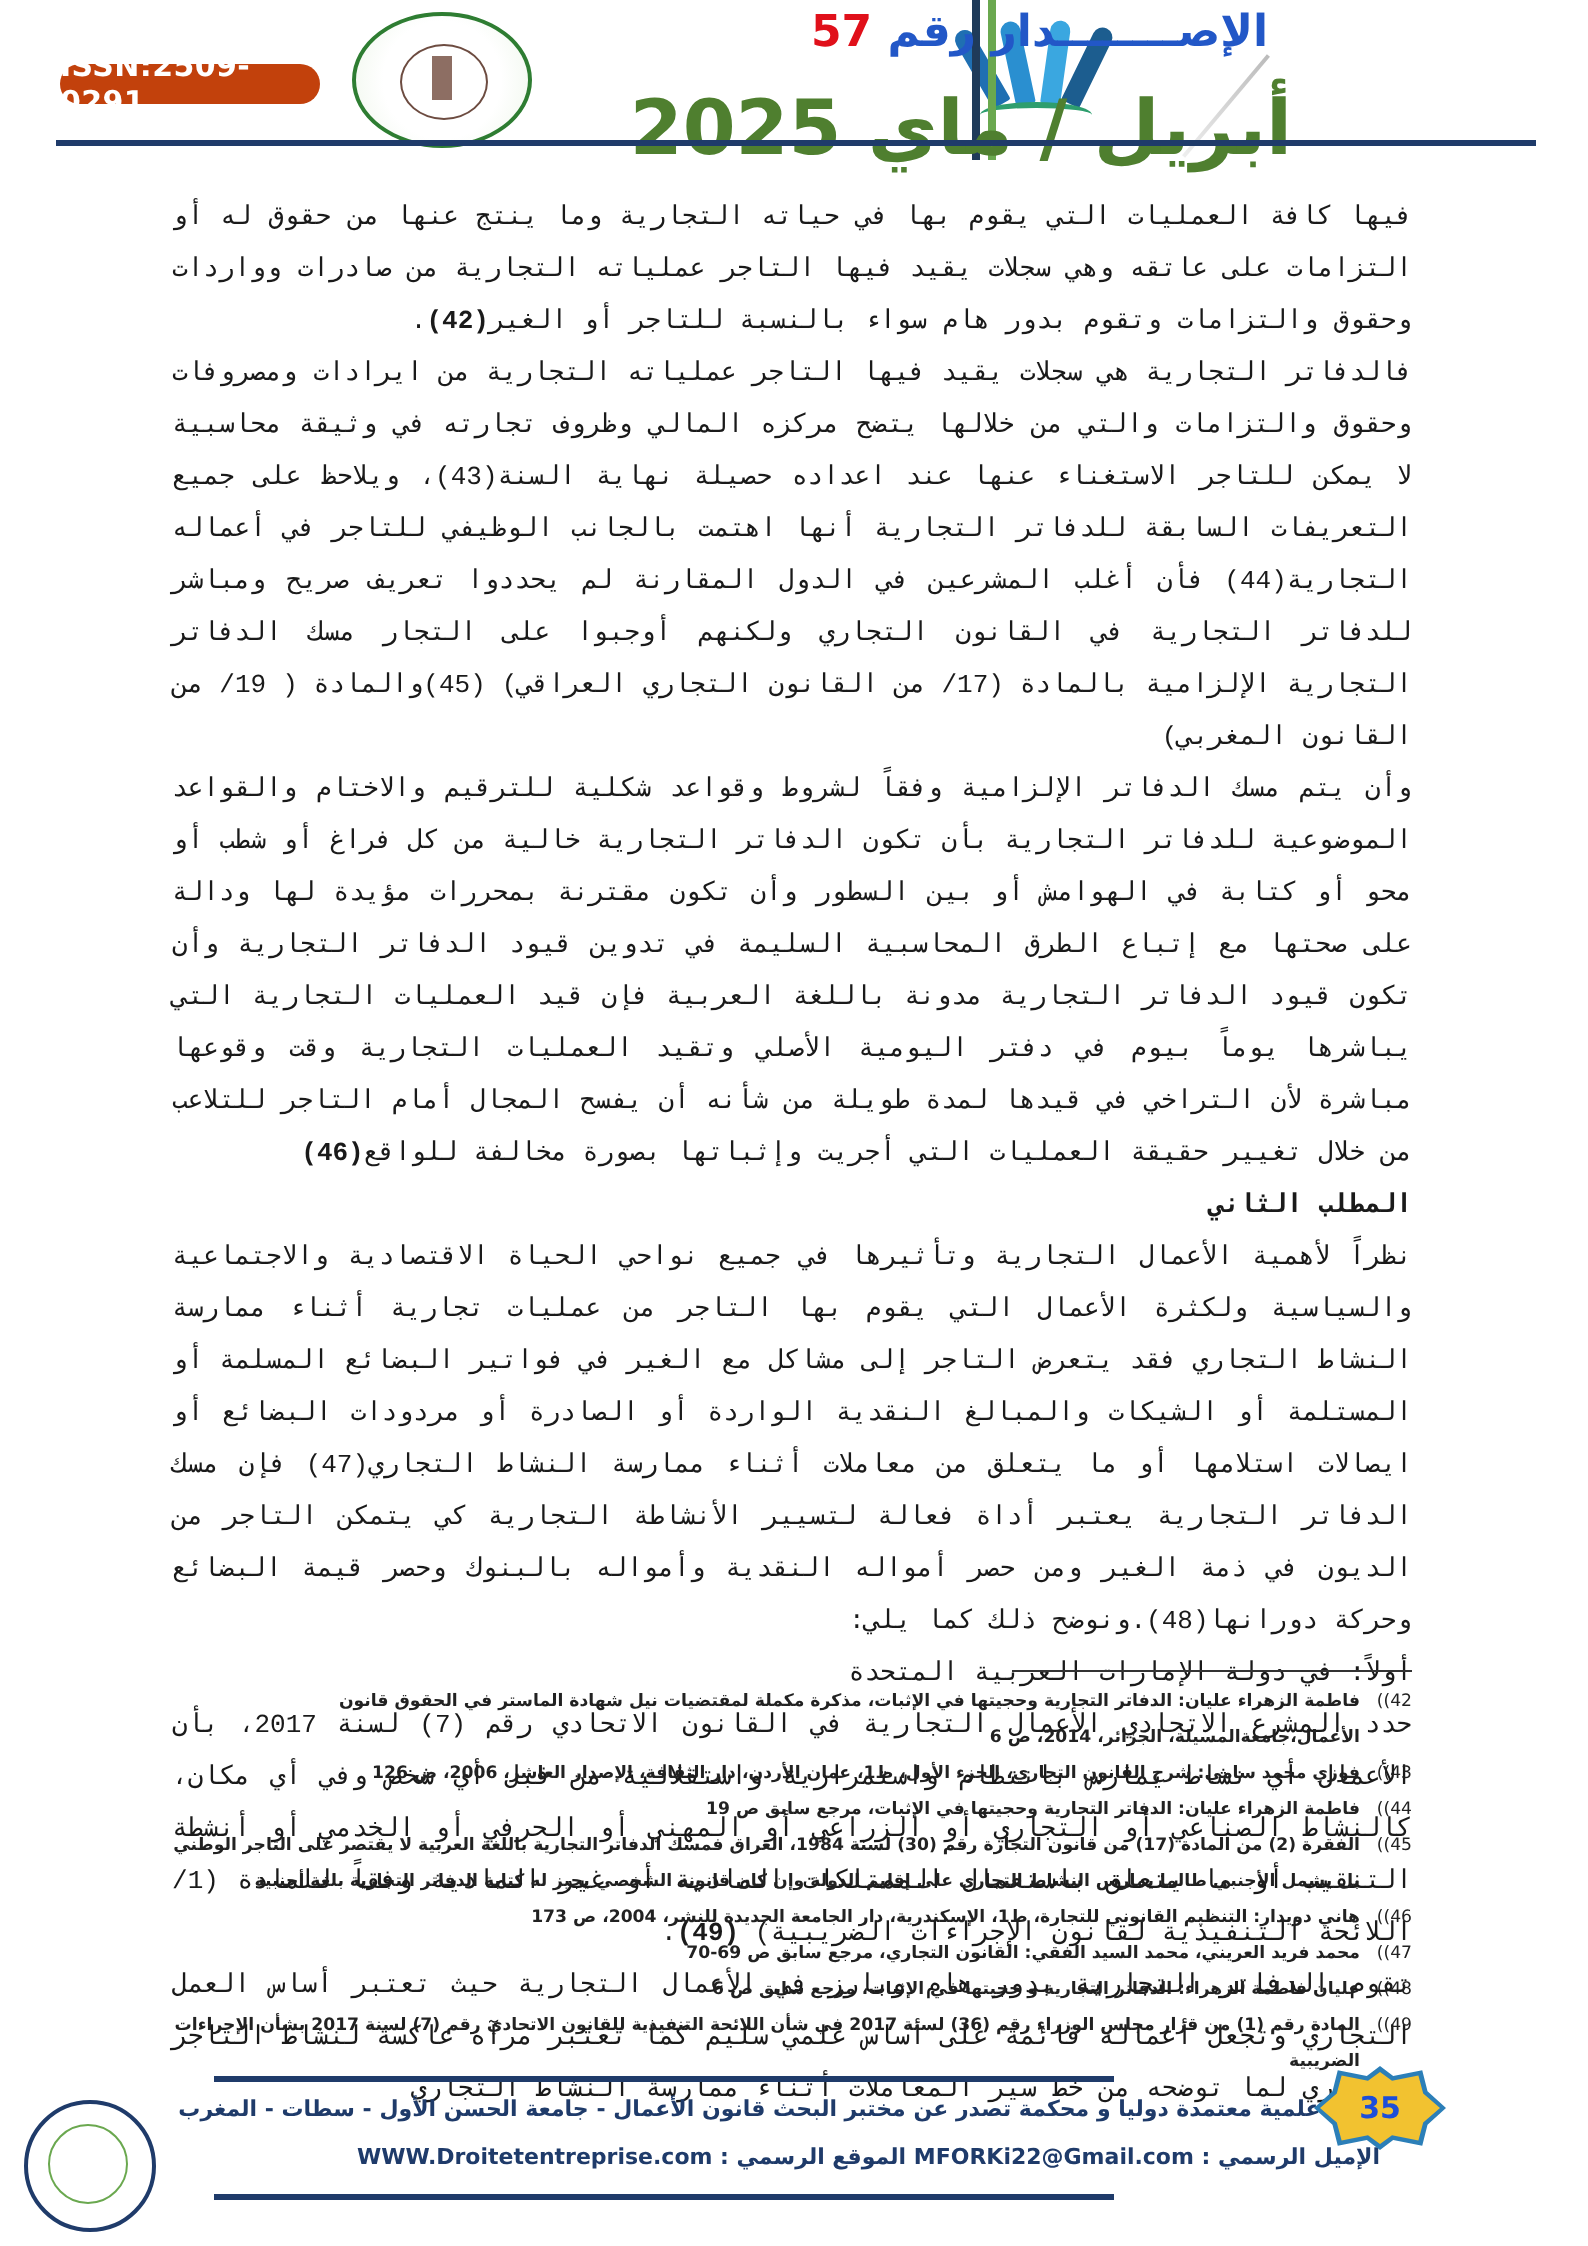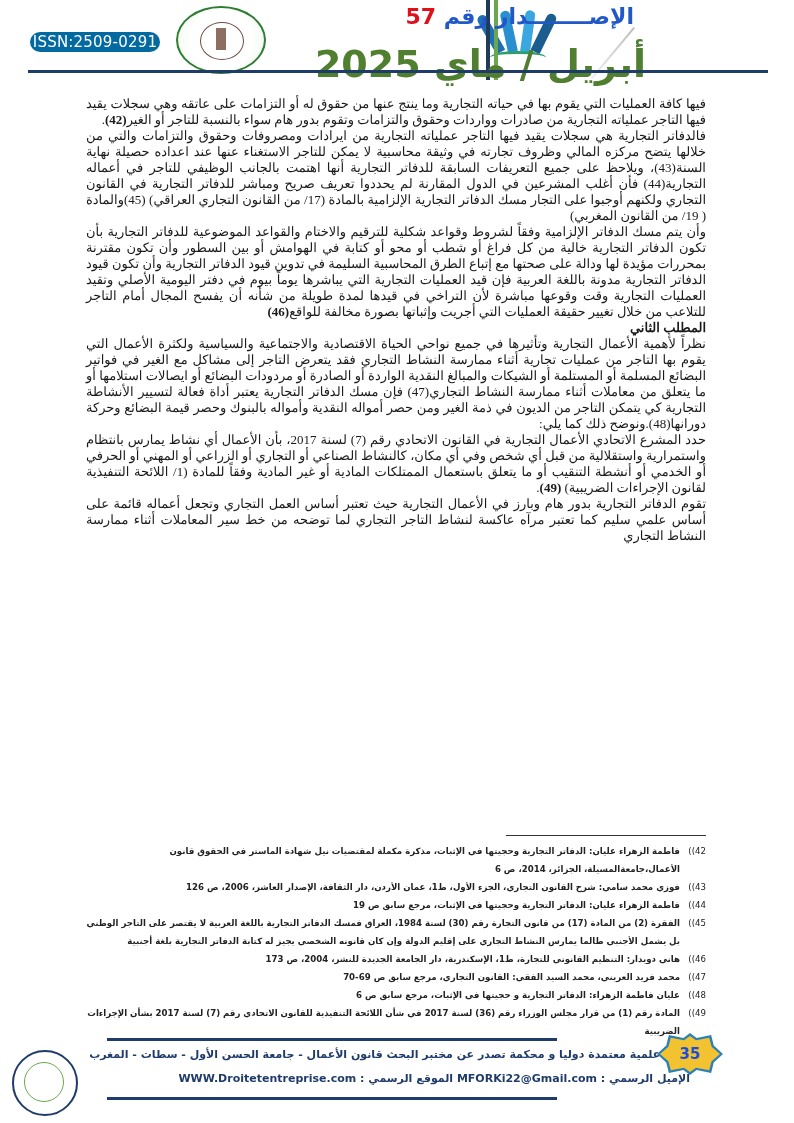--- a/index.html
+++ b/index.html
@@ -5,22 +5,22 @@
   html, body { margin: 0; padding: 0; background: #ffffff; }
   body {
     width: 794px; height: 1123px; position: relative; overflow: hidden;
     font-family: "DejaVu Sans", "Liberation Sans", sans-serif;
     color: #1a1a1a;
   }
   
   .header { position: absolute; left: 0; top: 0; width: 794px; height: 80px; }
   .issn-badge {
     position: absolute; left: 30px; top: 32px; width: 130px; height: 20px;
-    background: #0369a1; border-radius: 16px; color: #fff;
-    font-family: "DejaVu Sans", sans-serif; font-size: 15px; font-weight: normal;
+    background: #c2410c; border-radius: 16px; color: #fff;
+    font-family: "DejaVu Sans", sans-serif; font-size: 15px; font-weight: bold;
     display: flex; align-items: center; justify-content: center; direction: ltr;
     letter-spacing: 0.2px;
   }
   .lab-seal {
     position: absolute; left: 176px; top: 6px; width: 86px; height: 64px;
     border: 2px solid #2e7d32; border-radius: 50%;
     background: radial-gradient(circle, #ffffff 55%, #eef6ea 100%);
   }
   .lab-seal .inner {
     position: absolute; left: 22px; top: 14px; width: 42px; height: 36px;
@@ -51,22 +51,22 @@
   .issue-title .num { color: #e0101a; }
   .issue-date {
     position: absolute; right: 148px; top: 42px; font-size: 38px; font-weight: bold; color: #4f7f2f; white-space: nowrap;
   }
   .diag-line { position: absolute; left: 612px; top: 20px; width: 2px; height: 66px; background: linear-gradient(#bbb, #eee); transform: rotate(40deg); }
   .header-rule { position: absolute; left: 28px; top: 70px; width: 740px; height: 3px; background: #1f3b6a; }
 
   
   .content {
     position: absolute; right: 88px; top: 96px; width: 620px;
-    font-family: Liberation Serif, serif;
-    font-size: 13px; line-height: 16px; text-align: justify; text-align-last: right;
+    font-family: Liberation Mono, monospace;
+    font-size: 13px; line-height: 26px; text-align: justify; text-align-last: right;
     direction: rtl;
   }
   .content p { margin: 0; }
   .content .heading { font-weight: bold; }
   .fn-ref { font-weight: bold; }
 
   
   .fn-rule { position: absolute; right: 88px; top: 835px; width: 200px; height: 1px; background: #333; }
   .footnotes {
     position: absolute; right: 88px; top: 842px; width: 620px;
@@ -132,20 +132,21 @@
   <div class="diag-line"></div>
   <div class="header-rule"></div>
 </div>
 
 <div class="content">
   <p><span>فيها كافة العمليات التي يقوم بها في حياته التجارية وما ينتج عنها من حقوق له أو التزامات على عاتقه  وهي سجلات يقيد فيها التاجر عملياته التجارية من صادرات وواردات وحقوق والتزامات وتقوم بدور هام سواء بالنسبة للتاجر أو الغير</span><span class="fn-ref">(42)</span><span>.</span></p>
   <p><span>فالدفاتر التجارية هي سجلات يقيد فيها التاجر عملياته التجارية من ايرادات ومصروفات وحقوق والتزامات والتي من خلالها يتضح مركزه المالي وظروف تجارته في وثيقة محاسبية لا يمكن للتاجر الاستغناء عنها عند اعداده حصيلة نهاية السنة(43)، ويلاحظ على جميع التعريفات السابقة للدفاتر التجارية أنها اهتمت بالجانب الوظيفي للتاجر في أعماله التجارية(44) فأن أغلب المشرعين في الدول المقارنة لم يحددوا  تعريف صريح ومباشر للدفاتر التجارية في القانون التجاري ولكنهم أوجبوا على التجار مسك الدفاتر التجارية الإلزامية بالمادة (17/ من القانون التجاري العراقي) (45)والمادة ( 19/ من القانون المغربي)</span></p>
   <p><span>وأن يتم مسك الدفاتر الإلزامية وفقاً لشروط وقواعد شكلية للترقيم والاختام والقواعد الموضوعية للدفاتر التجارية بأن تكون الدفاتر التجارية خالية من كل فراغ أو شطب أو محو أو كتابة في الهوامش أو بين السطور وأن تكون مقترنة بمحررات مؤيدة لها ودالة على صحتها مع إتباع الطرق المحاسبية السليمة في تدوين قيود الدفاتر التجارية وأن تكون قيود الدفاتر التجارية مدونة باللغة العربية فإن قيد العمليات التجارية التي يباشرها يوماً بيوم في دفتر اليومية الأصلي وتقيد العمليات التجارية وقت وقوعها مباشرة لأن التراخي في قيدها لمدة طويلة من شأنه أن يفسح المجال أمام التاجر للتلاعب من خلال تغيير حقيقة العمليات التي أجريت وإثباتها بصورة مخالفة للواقع</span><span class="fn-ref">(46)</span></p>
   <p class="heading">المطلب الثاني</p>
   <p><span>نظراً لأهمية الأعمال التجارية وتأثيرها في جميع نواحي الحياة الاقتصادية والاجتماعية والسياسية ولكثرة الأعمال التي يقوم بها التاجر  من عمليات تجارية أثناء ممارسة النشاط التجاري فقد يتعرض التاجر إلى مشاكل مع الغير في فواتير البضائع المسلمة أو المستلمة أو الشيكات والمبالغ النقدية الواردة أو الصادرة أو مردودات البضائع أو ايصالات استلامها أو ما يتعلق من معاملات أثناء ممارسة النشاط التجاري(47) فإن مسك الدفاتر التجارية يعتبر أداة فعالة لتسيير الأنشاطة التجارية كي يتمكن التاجر من الديون في ذمة الغير ومن حصر أمواله النقدية وأمواله بالبنوك وحصر قيمة البضائع وحركة دورانها(48).ونوضح ذلك  كما يلي:</span></p>
+  <p><span>أولاً: في دولة الإمارات العربية المتحدة</span></p>
   <p><span>حدد المشرع الاتحادي الأعمال التجارية في القانون الاتحادي رقم (7) لسنة 2017، بأن الأعمال أي نشاط يمارس بانتظام واستمرارية واستقلالية من قبل أي شخص وفي أي مكان، كالنشاط الصناعي أو التجاري أو الزراعي أو المهني أو الحرفي أو الخدمي أو أنشطة التنقيب أو ما يتعلق باستعمال الممتلكات المادية أو غير المادية وفقاً للمادة (1/ اللائحة التنفيذية لقانون الإجراءات الضريبية) </span><span class="fn-ref">(49)</span><span>.</span></p>
   <p><span>تقوم الدفاتر التجارية بدور هام وبارز في الأعمال التجارية حيث تعتبر أساس العمل التجاري وتجعل أعماله قائمة على أساس علمي سليم كما تعتبر مرآه عاكسة لنشاط التاجر التجاري لما توضحه من خط سير المعاملات أثناء ممارسة النشاط التجاري</span></p>
 </div>
 
 <div class="fn-rule"></div>
 <div class="footnotes">
   <div class="fn">
       <span class="num">42))</span>
       <span class="txt">فاطمة الزهراء عليان: الدفاتر التجارية وحجيتها في الإثبات، مذكرة مكملة لمقتضيات نيل شهادة الماستر في الحقوق قانون الأعمال،جامعةالمسيلة، الجزائر، 2014، ص 6</span>
     </div>

